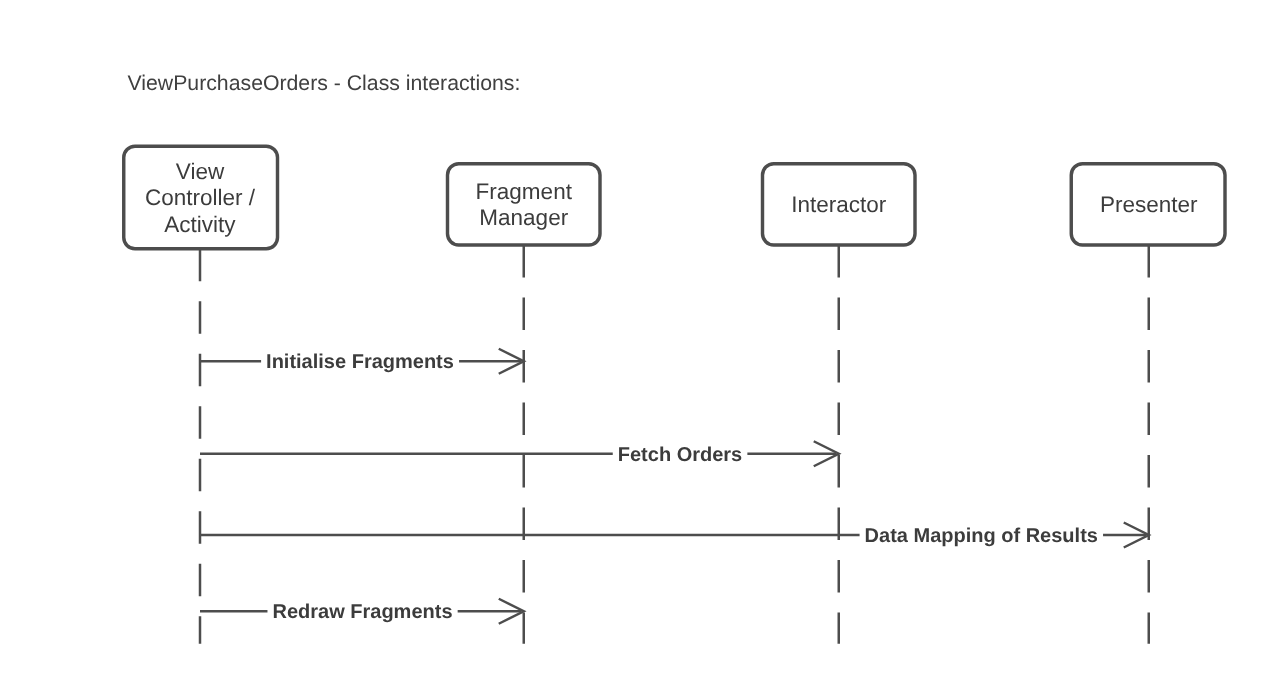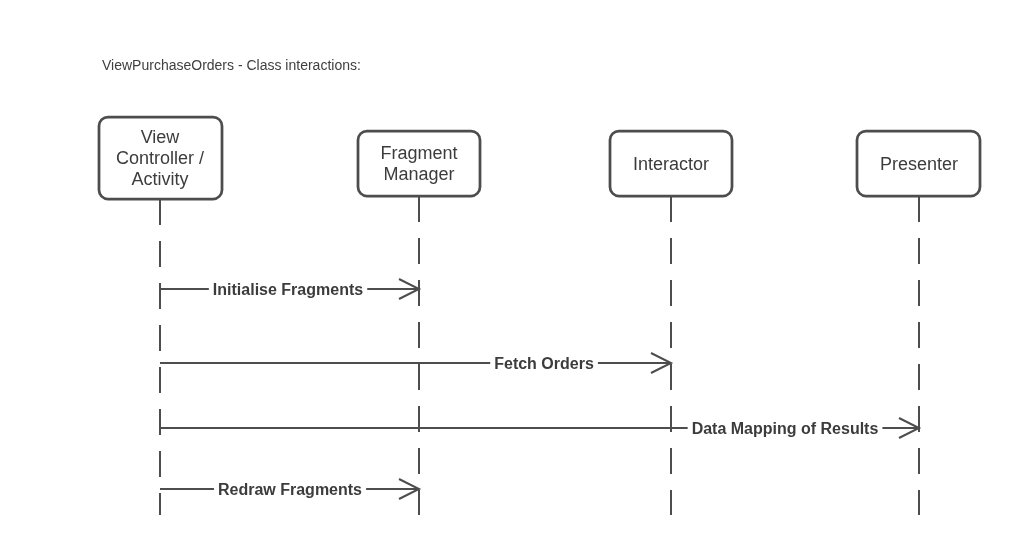--- a/index.html
+++ b/index.html
@@ -12,21 +12,21 @@
     position: relative;
     width: 1020px;
     height: 558px;
     background: #ffffff;
     overflow: hidden;
   }
   .diagram-title {
     position: absolute;
     left: 102px;
     top: 57px;
-    font-size: 14px;
+    font-size: 17px;
     color: #404040;
     white-space: nowrap;
   }
   svg#diagram {
     position: absolute;
     left: 0;
     top: 0;
     font-family: "Liberation Sans", sans-serif;
   }
 </style>

